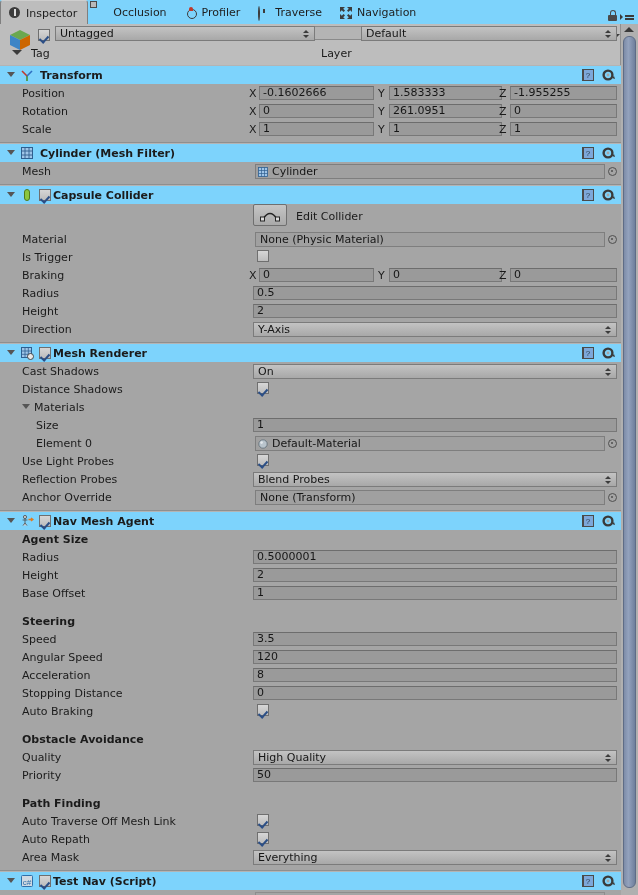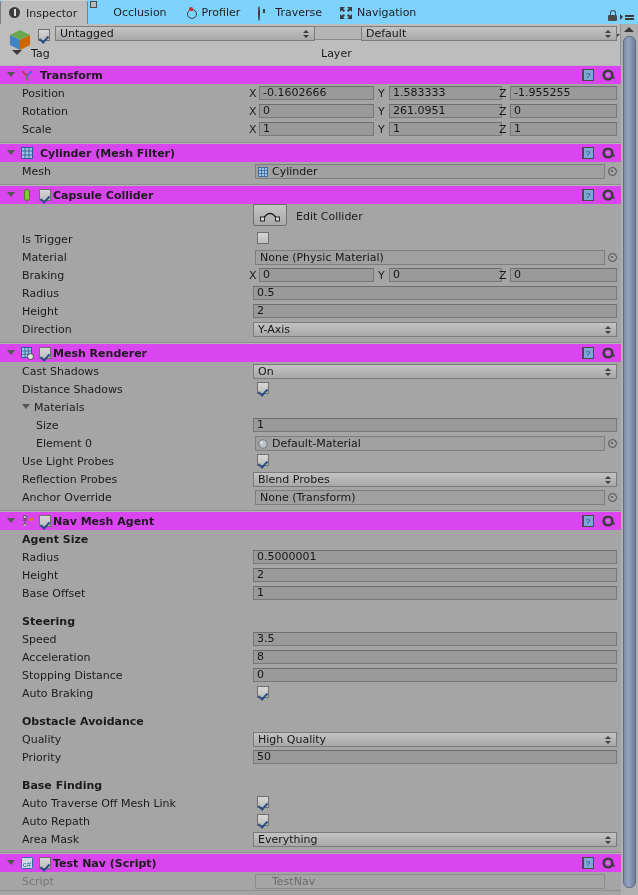--- a/index.html
+++ b/index.html
@@ -86,21 +86,21 @@
     border-left:5px solid transparent;border-right:5px solid transparent;border-bottom:5px solid #3a3a3a;}
   .scroll .thumb{position:absolute;left:2px;top:12px;width:13px;height:852px;
     border-radius:6px;background:linear-gradient(to right,#7d8ca8,#93a2bd 40%,#6f7f9c);
     border:1px solid #5e6c86;box-sizing:border-box;}
 
   
   .body{position:absolute;left:0;top:65px;width:621px;height:830px;background:#a5a5a5;}
 
   
   .comp{border-bottom:1px solid #8f8f8f;border-top:1px solid #b4b4b4;}
-  .comphdr{position:relative;height:18px;background:#d946ef;}
+  .comphdr{position:relative;height:18px;background:#7dd3fc;}
   .foldout{position:absolute;left:7px;top:6px;width:0;height:0;
     border-left:4.5px solid transparent;border-right:4.5px solid transparent;border-top:5px solid #555;}
   .comphdr .cicon{position:absolute;left:20px;top:2px;width:14px;height:14px;}
   .comphdr .ccheck{position:absolute;left:39px;top:3px;}
   .comphdr .ctitle{position:absolute;top:3px;font-weight:bold;font-size:11px;color:#1b1b1b;
     white-space:nowrap;}
   .ctitle.withchk{left:53px;}
   .ctitle.nochk{left:40px;}
   .helpicon{position:absolute;right:26px;top:2px;width:14px;height:14px;}
   .gearicon{position:absolute;right:6px;top:3px;width:13px;height:13px;}
@@ -375,27 +375,27 @@
         <span class="editbtn">
           <svg width="32" height="20" viewBox="0 0 32 20">
               <path d="M9 14 Q16 3 23 14" fill="none" stroke="#252525" stroke-width="1.4"></path>
               <rect x="6.5" y="12" width="4" height="4" fill="#dcdcdc" stroke="#252525" stroke-width="1"></rect>
               <rect x="21.5" y="12" width="4" height="4" fill="#dcdcdc" stroke="#252525" stroke-width="1"></rect>
             </svg>
         </span>
         <span class="editlbl">Edit Collider</span>
       </div>
       <div class="row">
-        <span class="lbl">Is Trigger</span>
-        <span class="cb rowcb"></span>
-      </div>
-      <div class="row">
         <span class="lbl">Material</span>
         <span class="objfield" style="left:255px;width:350px;padding-left:4px">None (Physic Material)</span>
         <span class="selcircle" style="left:608px"></span>
+      </div>
+      <div class="row">
+        <span class="lbl">Is Trigger</span>
+        <span class="cb rowcb"></span>
       </div>
       <div class="row">
         <span class="lbl">Braking</span>
         <span class="vlabel" style="left:249px">X</span>
         <span class="inp" style="left:259px;width:115px">0</span>
         <span class="vlabel" style="left:378px">Y</span>
         <span class="inp" style="left:389px;width:113px">0</span>
         <span class="vlabel" style="left:499px">Z</span>
         <span class="inp" style="left:510px;width:107px">0</span>
       </div>
@@ -557,20 +557,24 @@
 
       <div class="spacer"></div>
       <div class="row">
         <span class="sect">Steering</span>
       </div>
       <div class="row">
         <span class="lbl">Speed</span>
         <span class="inp" style="left:253px;width:364px">3.5</span>
       </div>
       <div class="row">
+        <span class="lbl">Angular Speed</span>
+        <span class="inp" style="left:253px;width:364px">120</span>
+      </div>
+      <div class="row">
         <span class="lbl">Acceleration</span>
         <span class="inp" style="left:253px;width:364px">8</span>
       </div>
       <div class="row">
         <span class="lbl">Stopping Distance</span>
         <span class="inp" style="left:253px;width:364px">0</span>
       </div>
       <div class="row">
         <span class="lbl">Auto Braking</span>
         <span class="cb on rowcb"></span>
@@ -590,21 +594,21 @@
             </span>
         </span>
       </div>
       <div class="row">
         <span class="lbl">Priority</span>
         <span class="inp" style="left:253px;width:364px">50</span>
       </div>
 
       <div class="spacer"></div>
       <div class="row">
-        <span class="sect">Base Finding</span>
+        <span class="sect">Path Finding</span>
       </div>
       <div class="row">
         <span class="lbl">Auto Traverse Off Mesh Link</span>
         <span class="cb on rowcb"></span>
       </div>
       <div class="row">
         <span class="lbl">Auto Repath</span>
         <span class="cb on rowcb"></span>
       </div>
       <div class="row">

